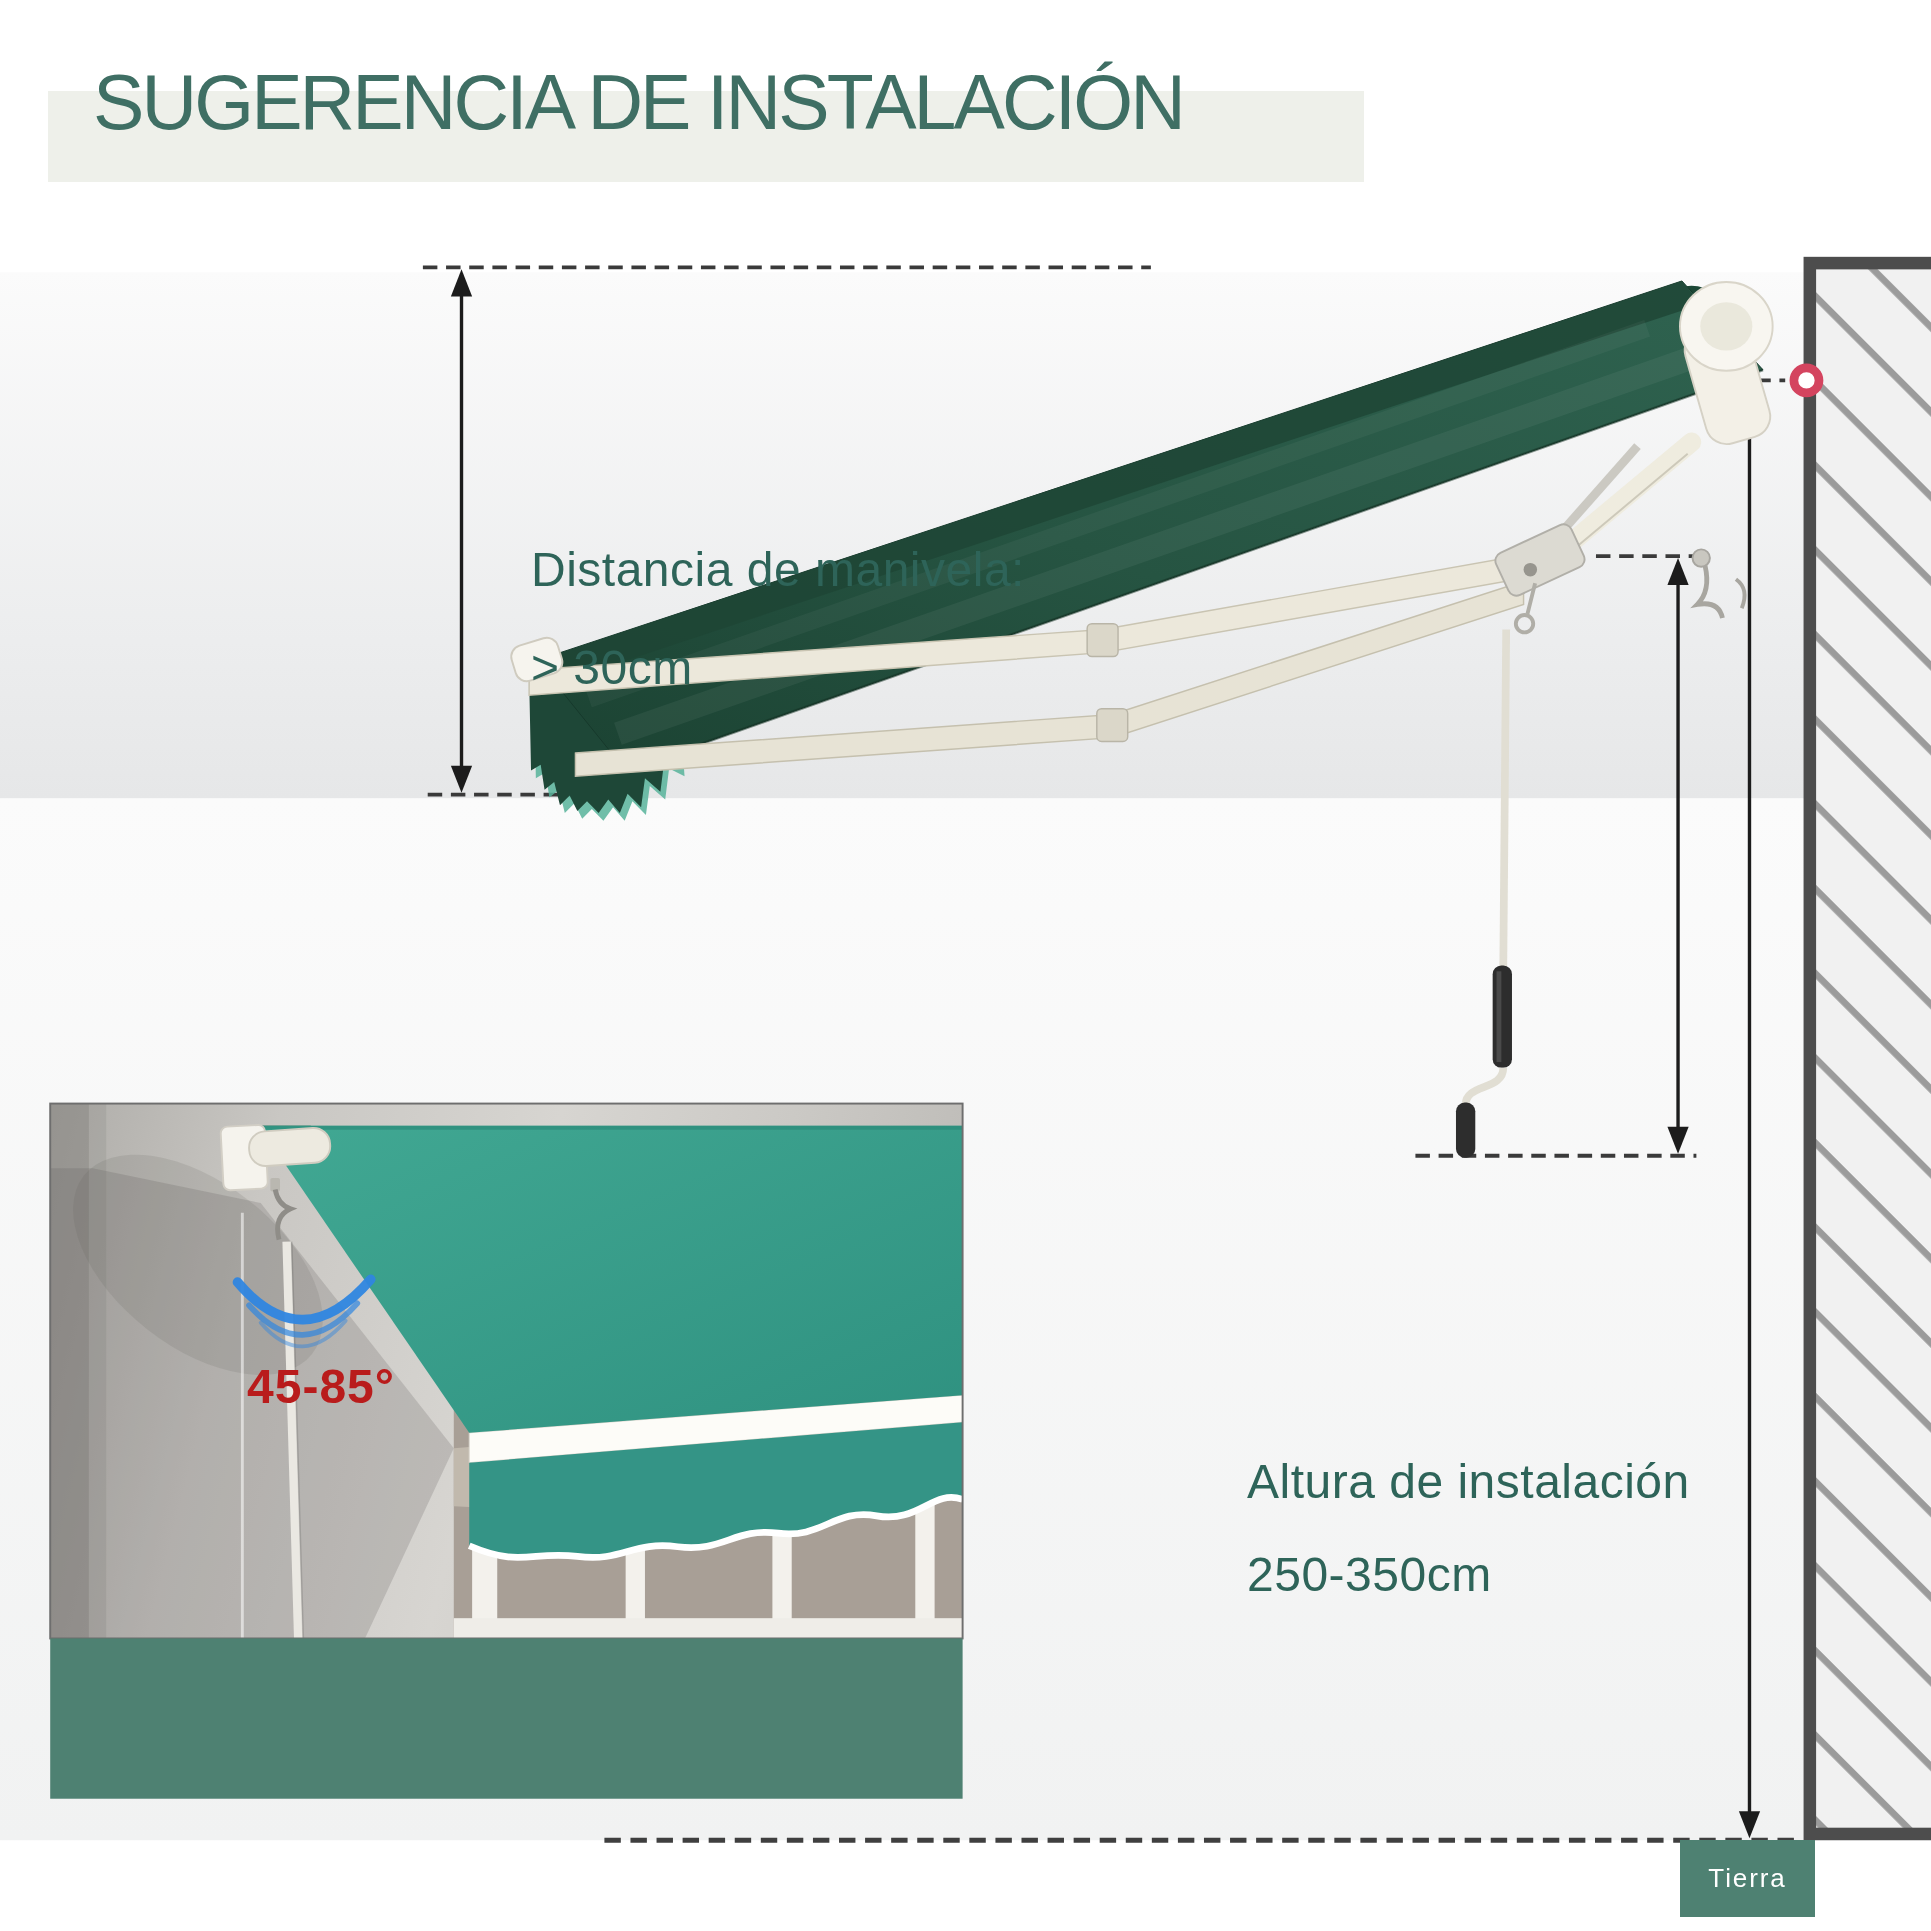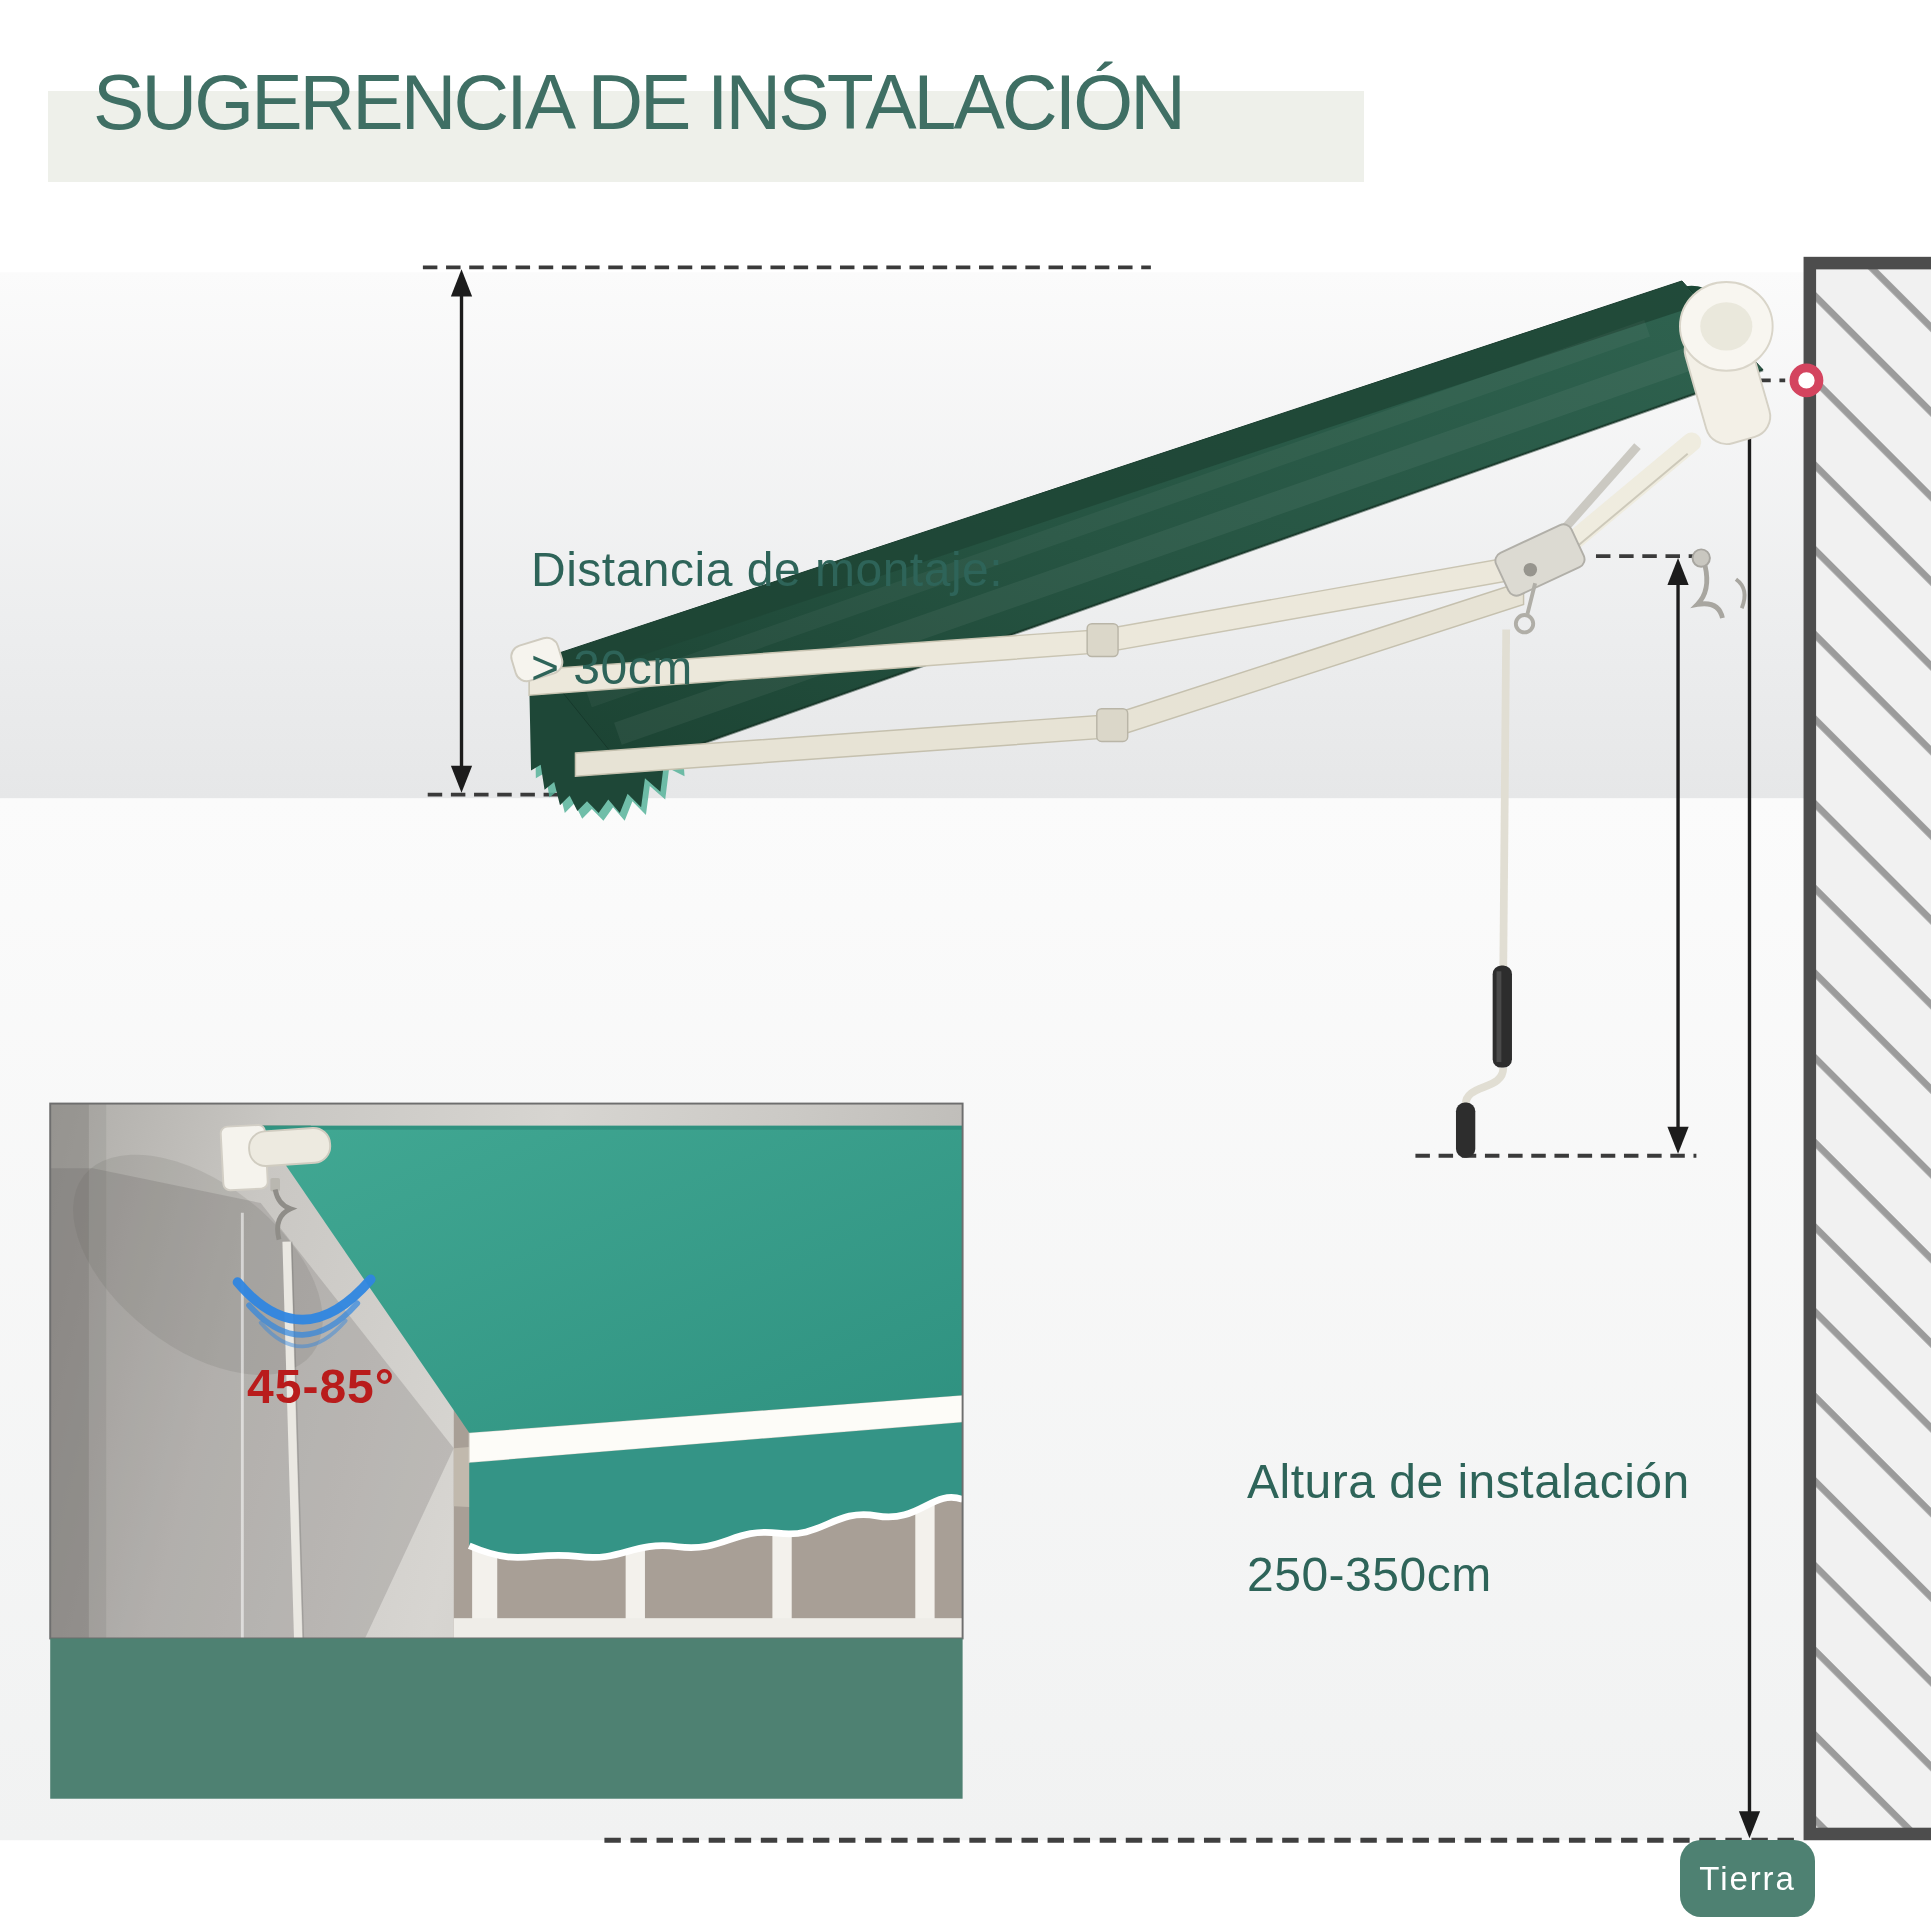--- a/index.html
+++ b/index.html
@@ -23,23 +23,22 @@
   .altura{left:1247px;top:1435px;line-height:93px;}
   .angle-badge{
     left:247px;top:1359px;font-size:48px;font-weight:700;color:#b91c1c;letter-spacing:1px;
   }
   .band-caption{
     left:50px;top:1649px;width:912px;padding-left:27px;box-sizing:border-box;
     text-align:center;color:#ffffff;font-size:42px;line-height:61px;letter-spacing:0.5px;
   }
   .tierra{
     left:1680px;top:1840px;width:135px;height:77px;background:#4e8172;
-    color:#ffffff;font-size:33px;line-height:77px;text-align:center;letter-spacing:1.9px;
+    color:#ffffff;font-size:26px;line-height:77px;text-align:center;letter-spacing:1.9px;
     z-index:4;
-    border-radius:21px;
   }
 </style>
 </head>
 <body>
 
 <div class="canvas">
 
   <div class="title-band"></div>
 
   <svg viewBox="0 0 2000 2000" width="1931" height="1931">
@@ -218,21 +217,21 @@
         </g>
       </g>
       <rect x="52" y="1143" width="945" height="554" fill="none" stroke="#6e6e6e" stroke-width="2"></rect>
       <rect x="52" y="1697" width="945" height="166" fill="#4e8172"></rect>
     </g>
   </svg>
 
   <div class="t title">SUGERENCIA DE INSTALACIÓN</div>
 
   <div class="t lbl distancia">
-    <div>Distancia de montaje:</div>
+    <div>Distancia de manivela:</div>
     <div>&gt; 30cm</div>
   </div>
 
 
   <div class="t lbl altura">
     <div>Altura de instalación</div>
     <div>250-350cm</div>
   </div>
 
   <div class="t angle-badge">45-85°</div>

